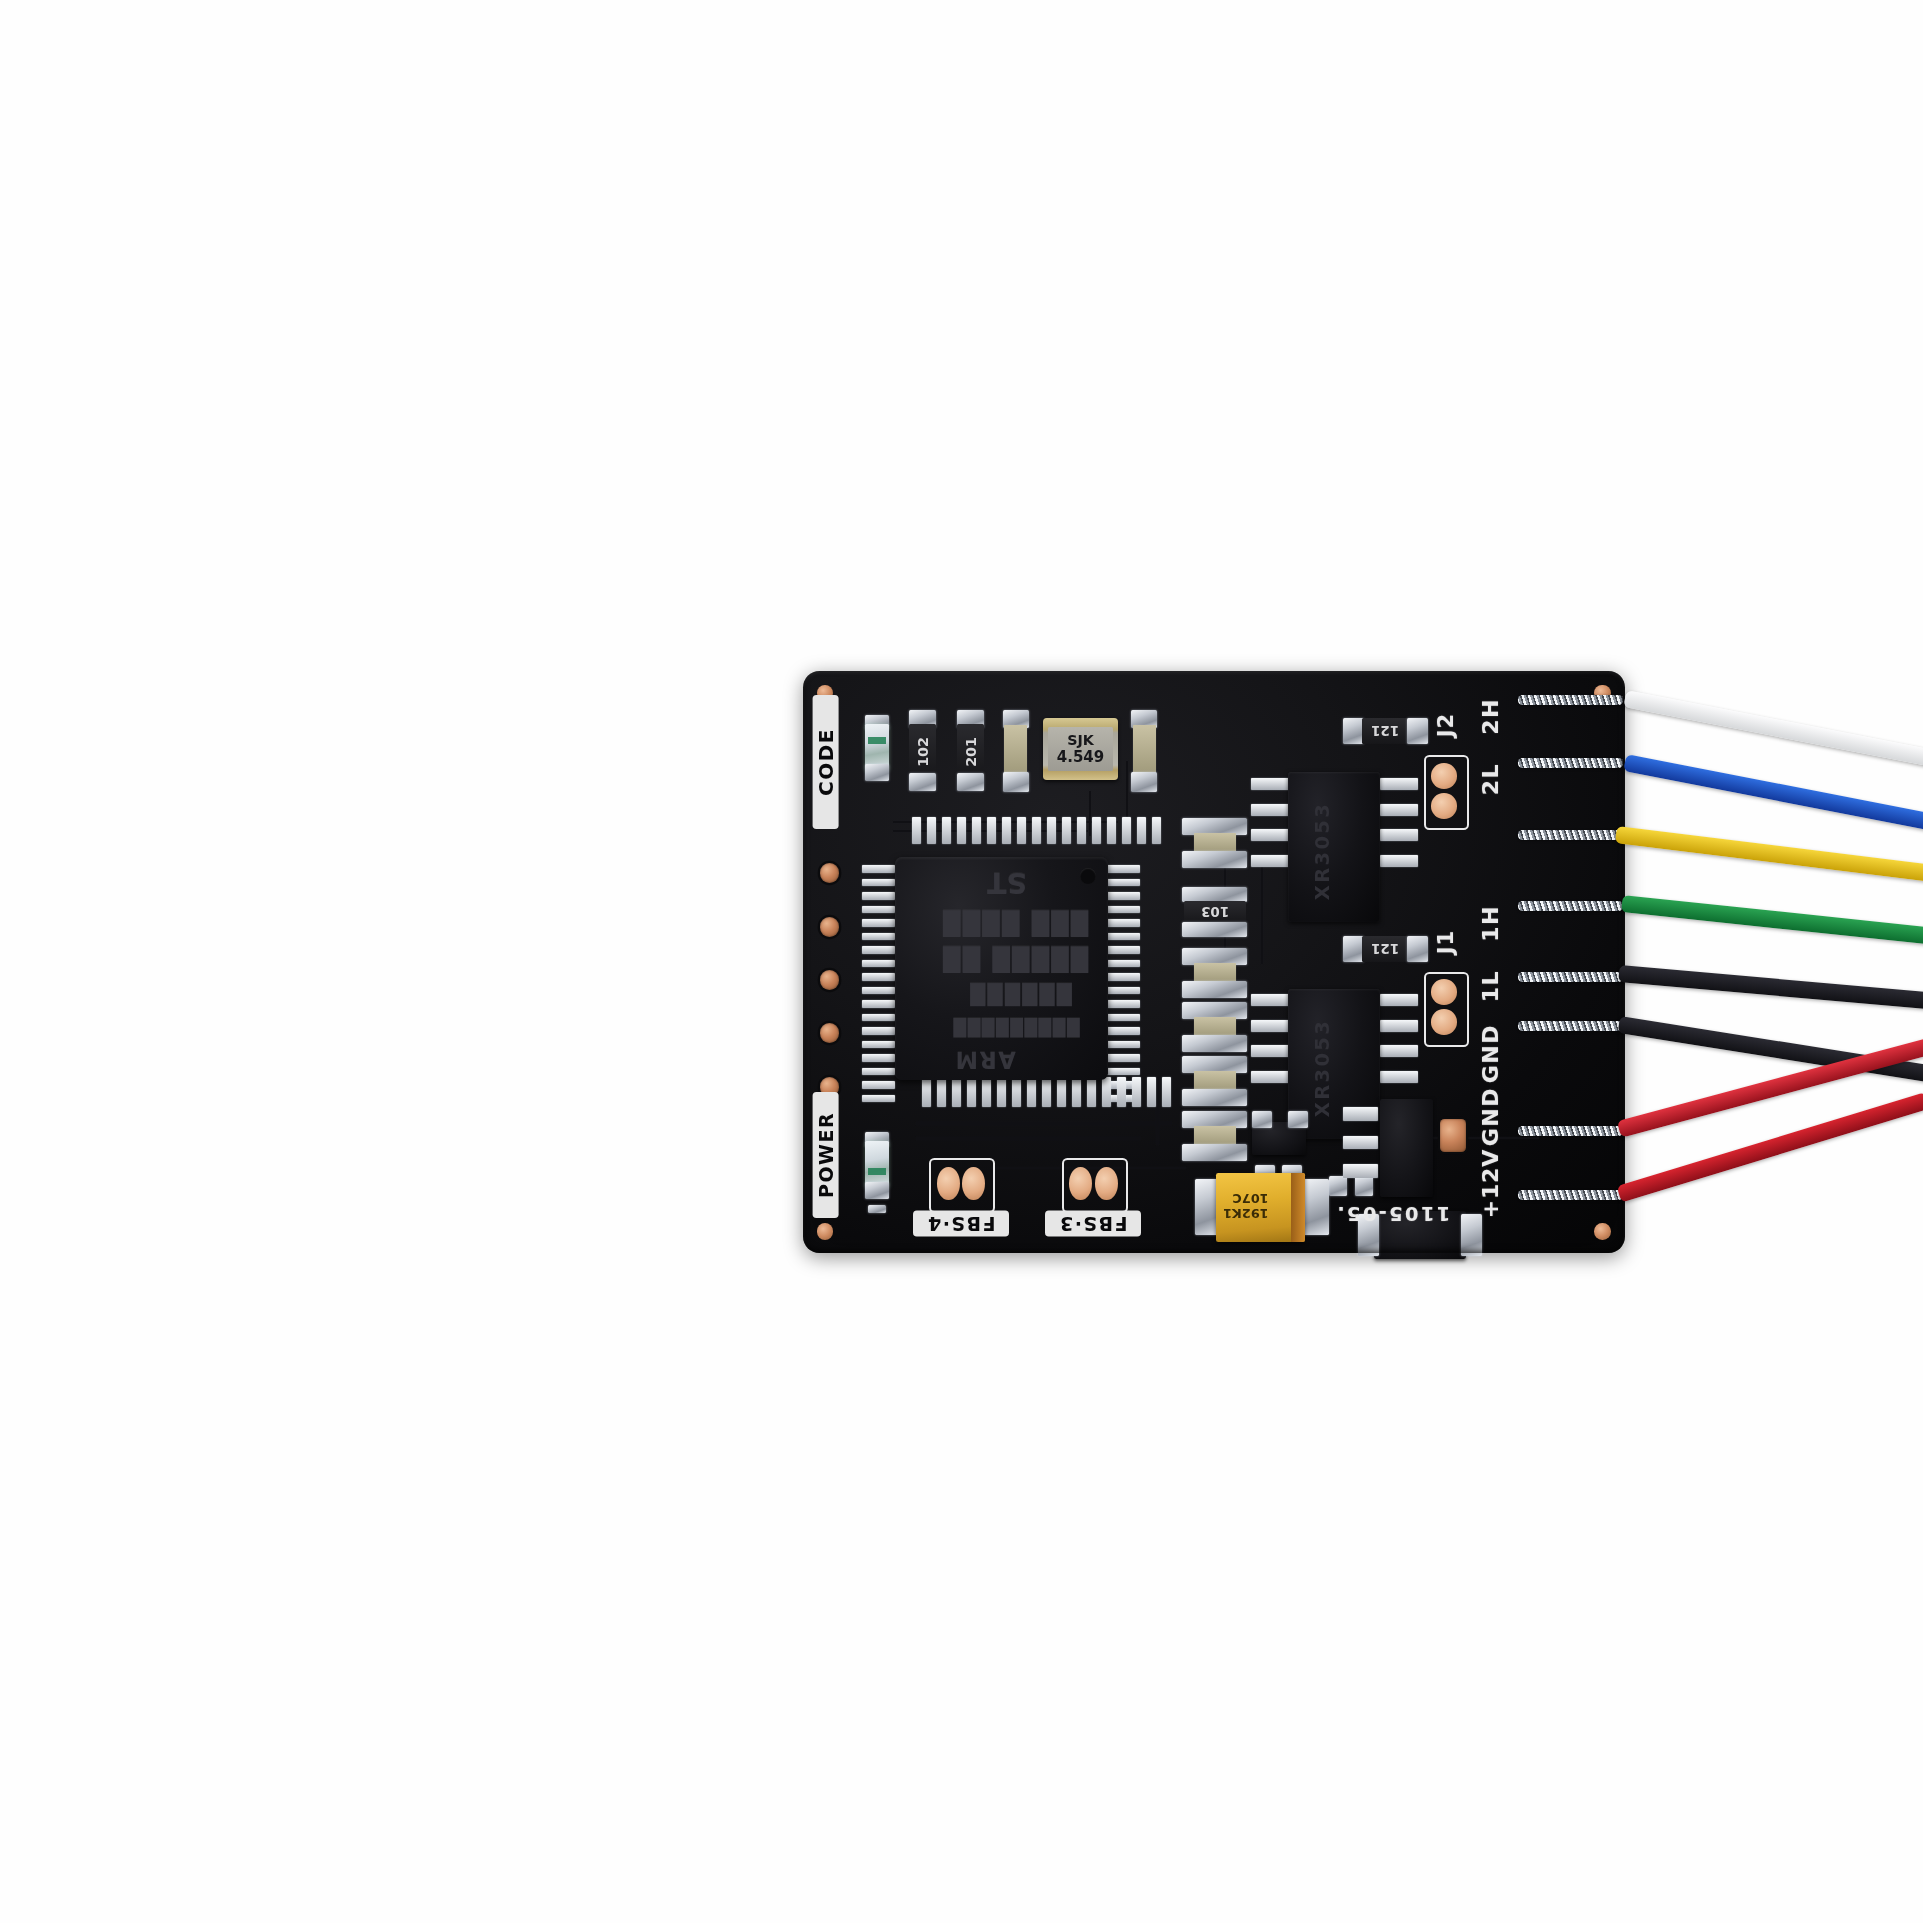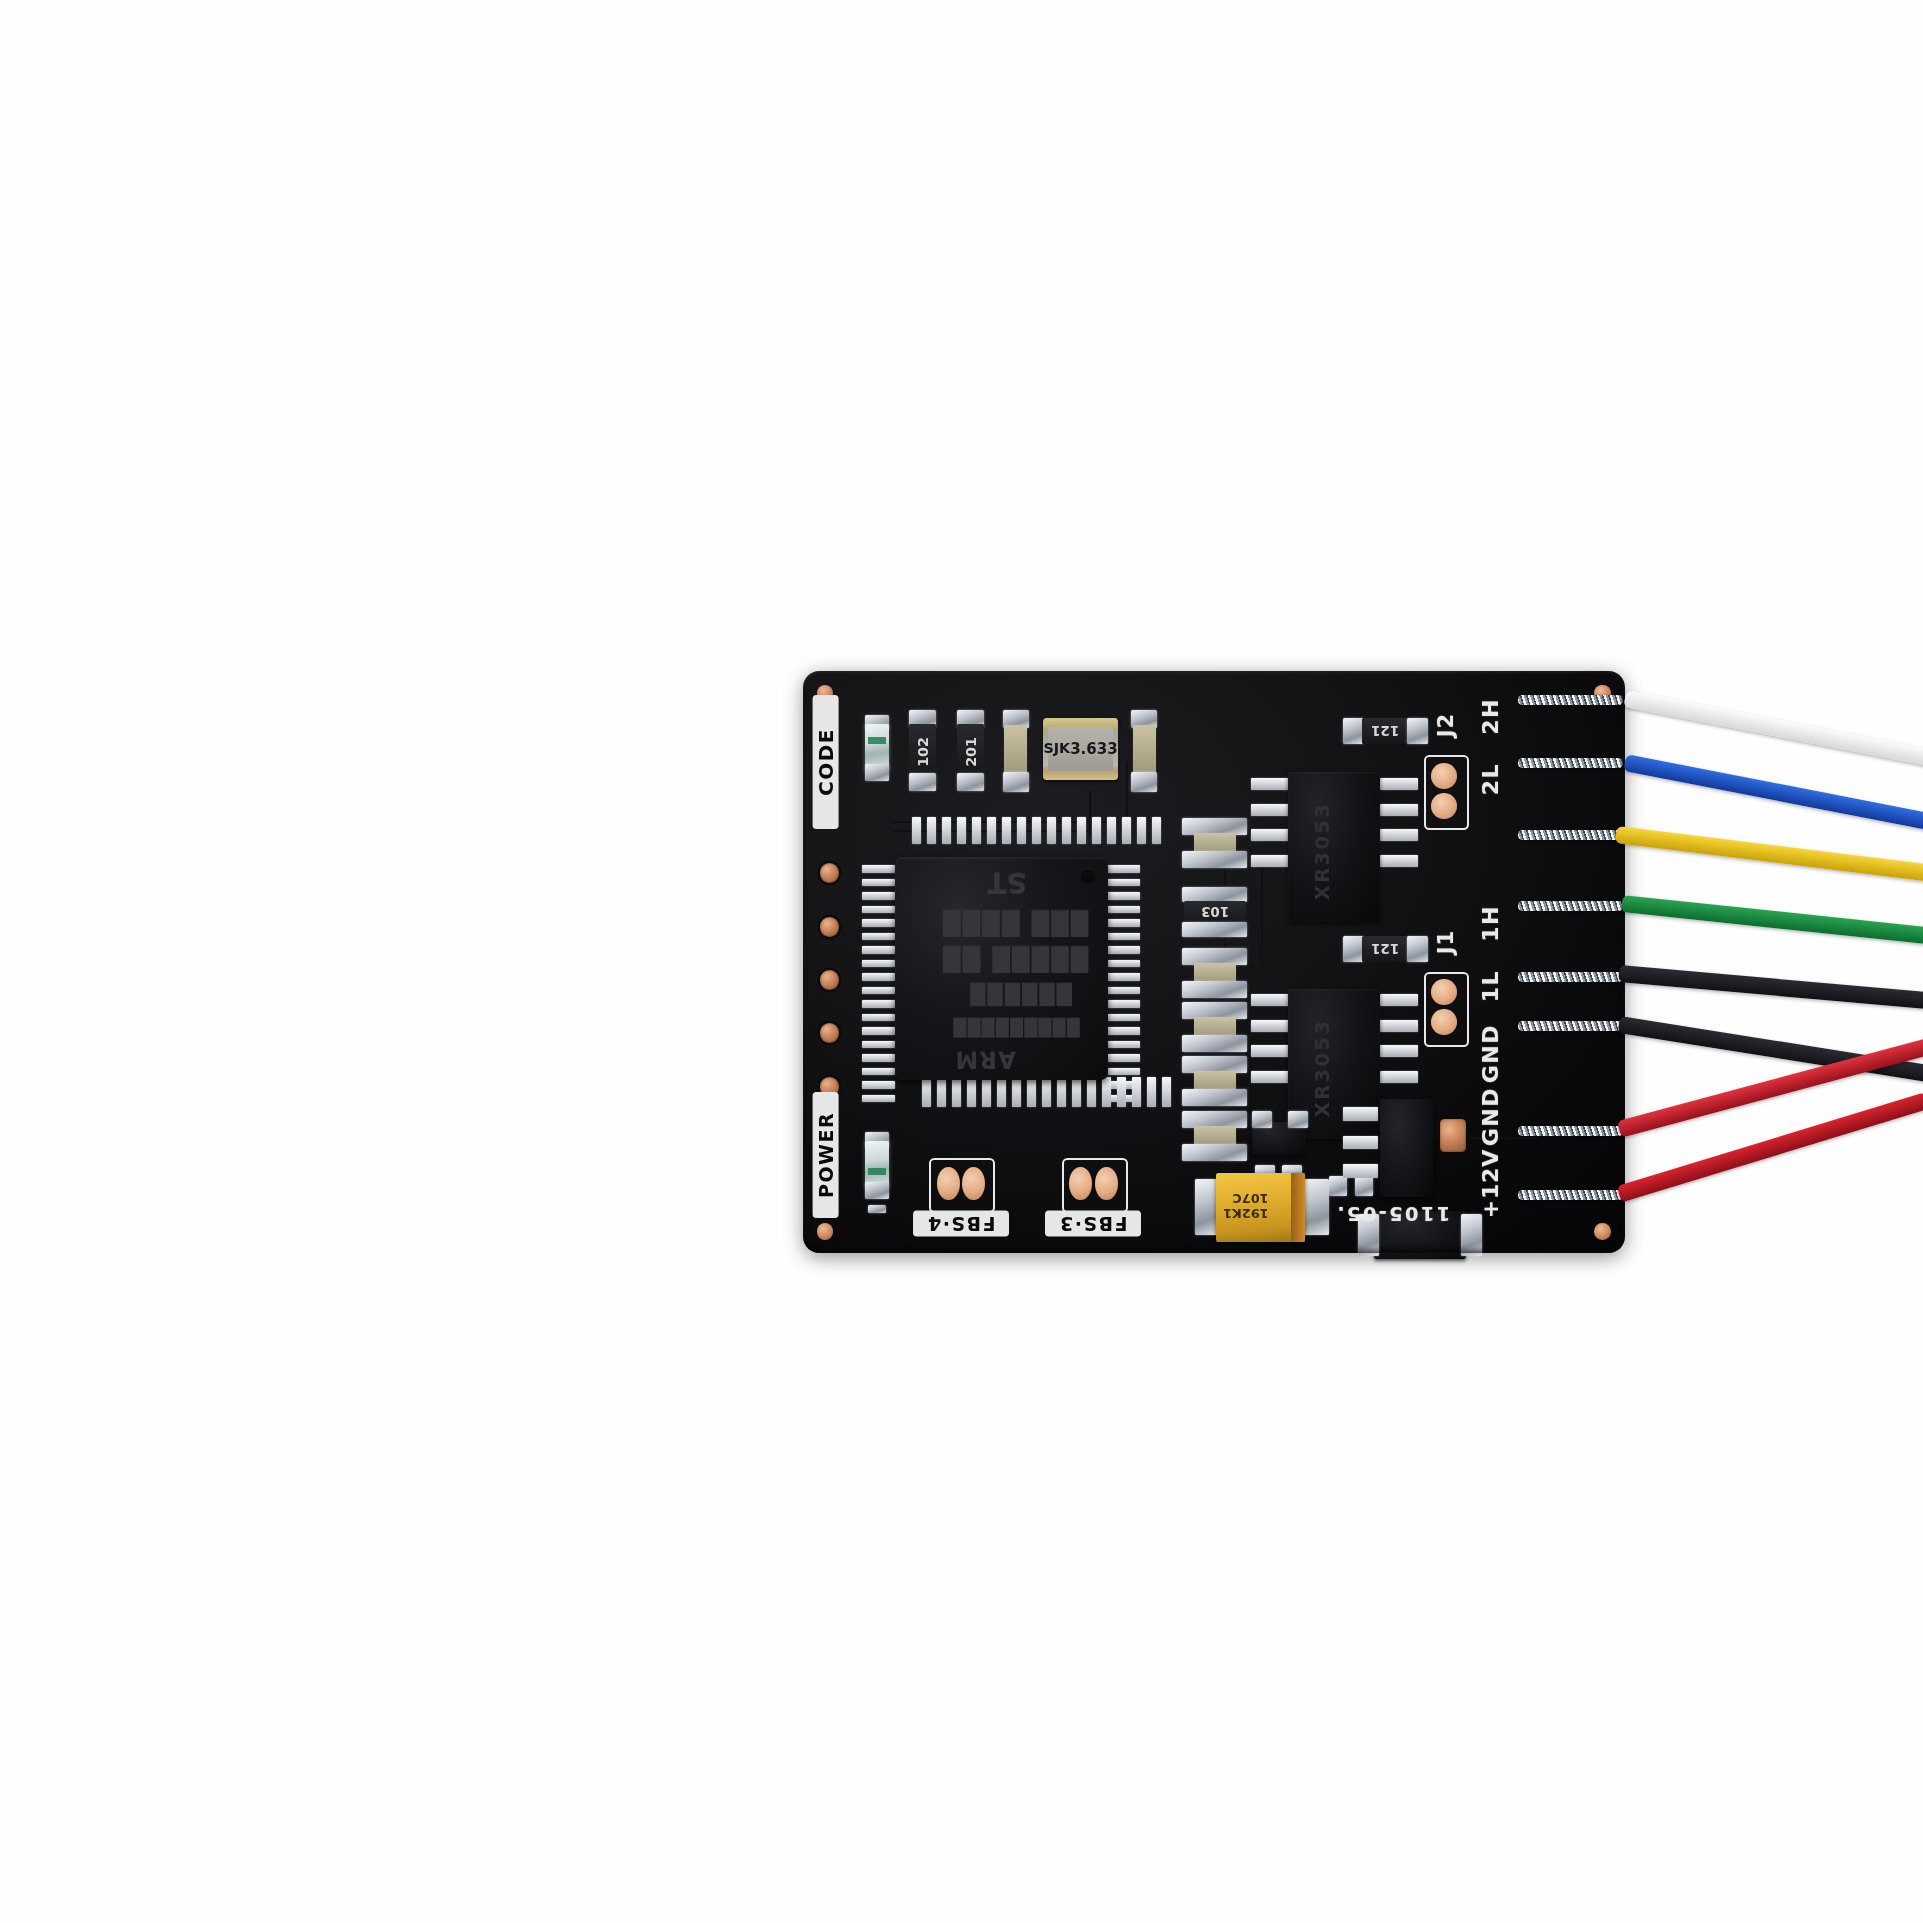--- a/index.html
+++ b/index.html
@@ -66,21 +66,21 @@
        background:radial-gradient(ellipse at 32% 22%, #222228 0%, #131317 50%, #08080a 100%);
        box-shadow:inset 0 0.8px 2.3px rgba(255,255,255,.07), 0 1.5px 4.5px rgba(0,0,0,.6);}
   .soic-mark{position:absolute;color:#303037;font-family:"DejaVu Sans",sans-serif;
        font-weight:700;transform:rotate(180deg);}
 
   .xtal{position:absolute;border-radius:3.8px;
        background:linear-gradient(180deg,#d6c893 0%,#b9a96f 18%,#a9a69a 24%,#b9b7ad 76%,#b59f64 84%,#d2c18a 100%);
        box-shadow:0 1.5px 3.8px rgba(0,0,0,.6);
        display:flex;align-items:center;justify-content:center;flex-direction:column;}
   .xtal-in{width:86%;height:72%;background:linear-gradient(180deg,#b6b4ab,#9d9b93);
-       border-radius:1.5px;display:flex;flex-direction:row;align-items:center;
+       border-radius:1.5px;display:flex;flex-direction:column;align-items:center;
        justify-content:center;color:#17171a;font-family:"DejaVu Sans",sans-serif;
        font-weight:700;line-height:1.08;}
 
   .tant{position:absolute;border-radius:2.3px;
        background:linear-gradient(175deg,#f3c544 0%,#e0ae2c 40%,#c79420 78%,#9f7414 100%);
        box-shadow:0 1.5px 4.5px rgba(0,0,0,.55);overflow:hidden;}
   .tant-stripe{position:absolute;right:0;top:0;bottom:0;width:16%;
        background:linear-gradient(90deg,#9a5f18,#cf8a2a);}
   .tant-txt{position:absolute;left:8%;top:26%;color:#3a2c07;
        font-family:"DejaVu Sans",sans-serif;font-weight:700;
@@ -168,21 +168,21 @@
     <div class="mlcc" style="left:201px;top:54px;width:22.5px;height:51px;"></div>
     <div class="solder" style="left:200px;top:101px;width:25.6px;height:19.5px;"></div>
 
     <div class="solder" style="left:328px;top:39px;width:25.6px;height:18px;"></div>
     <div class="mlcc" style="left:330px;top:54px;width:22.5px;height:51px;"></div>
     <div class="solder" style="left:328px;top:101px;width:25.6px;height:19.5px;"></div>
 
     <div class="xtal" style="left:240px;top:47px;width:75px;height:62px;">
       <div class="xtal-in">
         <div style="font-size:14.3px;">SJK</div>
-        <div style="font-size:15px;">3.633</div>
+        <div style="font-size:15px;">4.549</div>
       </div>
     </div>
 
     <div class="pinrow" style="left:109px;top:146px;gap:6px;">
       <div class="pin" style="width:9px;height:27px;"></div>
         <div class="pin" style="width:9px;height:27px;"></div>
       <div class="pin" style="width:9px;height:27px;"></div>
         <div class="pin" style="width:9px;height:27px;"></div>
       <div class="pin" style="width:9px;height:27px;"></div>
         <div class="pin" style="width:9px;height:27px;"></div>

